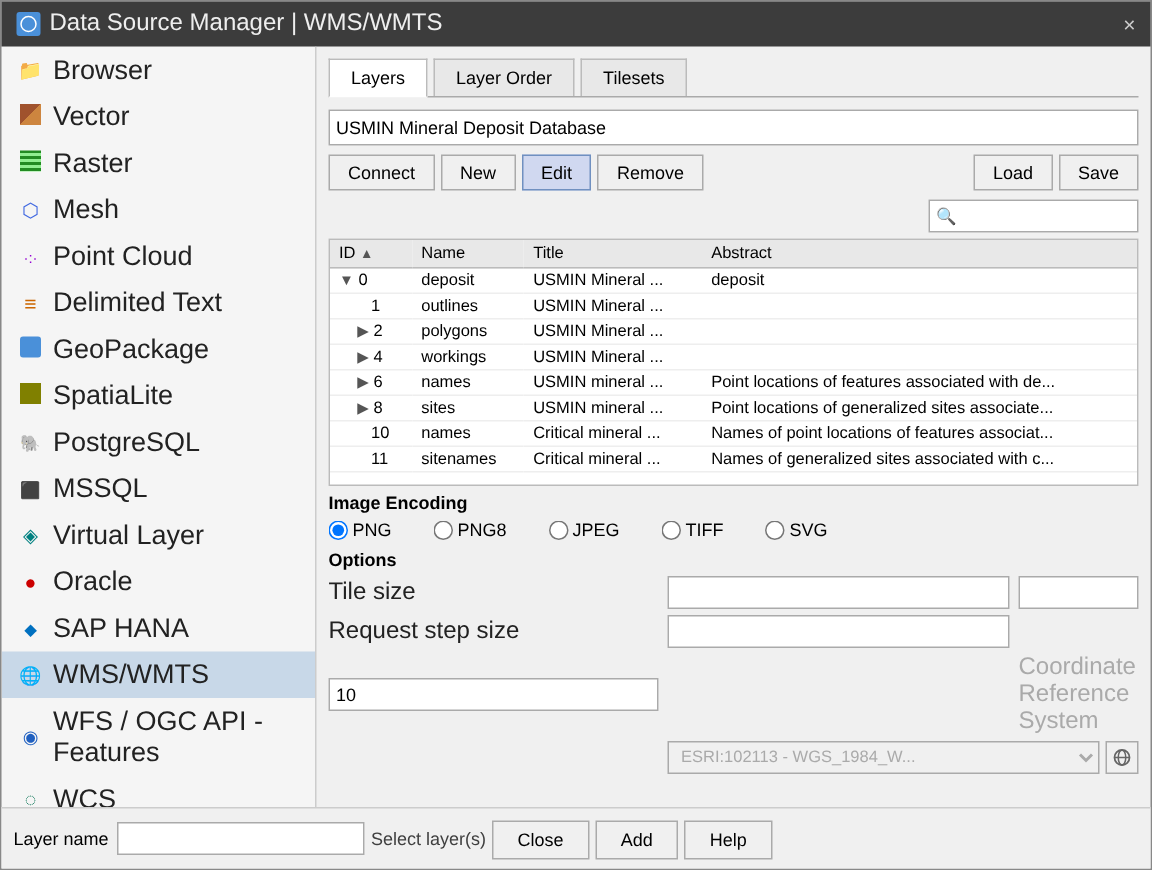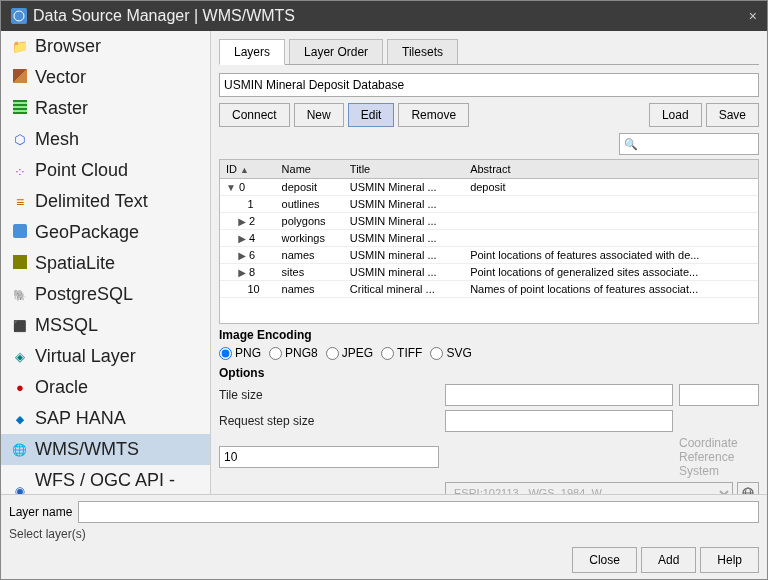--- a/index.html
+++ b/index.html
@@ -49,36 +49,36 @@
     
     .table-container { border: 1px solid #bbb; background: white; overflow-y: auto; flex-shrink: 0; height: 165px; margin-bottom: 4px; }
     table { width: 100%; border-collapse: collapse; }
     th { background: #e8e8e8; border-bottom: 1px solid #bbb; padding: 3px 6px; text-align: left; font-weight: normal; font-size: 11px; white-space: nowrap; }
     th .sort-arrow { font-size: 9px; color: #555; }
     td { padding: 2px 6px; font-size: 11px; border-bottom: 1px solid #eee; white-space: nowrap; }
 
     
     .section { margin-bottom: 6px; }
     .section-title { font-weight: bold; font-size: 12px; margin-bottom: 4px; }
-    .radio-row { display: flex; gap: 8px; align-items: center; }
+    .radio-row { display: flex; gap: 28px; align-items: center; }
     .radio-label { display: flex; align-items: center; gap: 3px; cursor: pointer; font-size: 12px; }
     .radio-label input { margin: 0; cursor: pointer; }
 
     
     .options-grid { display: grid; grid-template-columns: 220px 1fr 80px; gap: 4px 6px; align-items: center; }
-    .options-label { font-size: 12px; color: #222; }
+    .options-label { font-size: 16px; color: #222; }
     .options-label.disabled { color: #aaa; }
     .options-input { height: 22px; border: 1px solid #aaa; background: white; padding: 0 4px; font-size: 12px; }
     .options-input-small { height: 22px; border: 1px solid #aaa; background: white; padding: 0 4px; font-size: 12px; width: 100%; }
     .crs-row { display: flex; align-items: center; gap: 4px; }
     .crs-select { flex: 1; height: 22px; border: 1px solid #aaa; background: #f0f0f0; padding: 0 4px; font-size: 11px; color: #aaa; }
     .crs-btn { width: 22px; height: 22px; border: 1px solid #aaa; background: #f0f0f0; cursor: pointer; display: flex; align-items: center; justify-content: center; }
 
     
-    .bottom-bar { border-top: 1px solid #ccc; padding: 6px 8px; display: flex; flex-direction: column; gap: 4px; background: #f0f0f0; flex-shrink: 0; }
+    .bottom-bar { border-top: 1px solid #ccc; padding: 6px 8px; display: flex; gap: 4px; background: #f0f0f0; flex-shrink: 0; }
     .layer-name-row { display: flex; align-items: center; gap: 6px; }
     .layer-name-label { font-size: 12px; white-space: nowrap; }
     .layer-name-input { flex: 1; height: 22px; border: 1px solid #aaa; background: white; padding: 0 4px; font-size: 12px; }
     .select-layers-label { font-size: 12px; color: #404040; }
     .bottom-buttons { display: flex; justify-content: flex-end; gap: 4px; padding-top: 2px; }
     .bottom-btn { height: 26px; padding: 0 16px; border: 1px solid #aaa; background: #f0f0f0; cursor: pointer; font-size: 12px; }
 
     
     .si-folder::before { content: '📁'; font-size: 13px; }
     .si-vector::before { content: ''; display: inline-block; width: 14px; height: 14px; background: linear-gradient(135deg, #a0522d 50%, #cd853f 50%); }
@@ -304,20 +304,26 @@
       <td>sites</td>
       <td>USMIN mineral ...</td>
       <td>Point locations of generalized sites associate...</td>
     </tr>
               <tr>
       <td>&nbsp;&nbsp;&nbsp;&nbsp;&nbsp;&nbsp; 10</td>
       <td>names</td>
       <td>Critical mineral ...</td>
       <td>Names of point locations of features associat...</td>
     </tr>
+              <tr>
+      <td>&nbsp;&nbsp;&nbsp;&nbsp;&nbsp;&nbsp; 11</td>
+      <td>sitenames</td>
+      <td>Critical mineral ...</td>
+      <td>Names of generalized sites associated with c...</td>
+    </tr>
             </tbody>
         </table>
       </div>
 
       <div class="section">
         <div class="section-title">Image Encoding</div>
         <div class="radio-row">
           <label class="radio-label">
             <input type="radio" name="imgenc" value="PNG" checked="" style=""> PNG
           </label>

